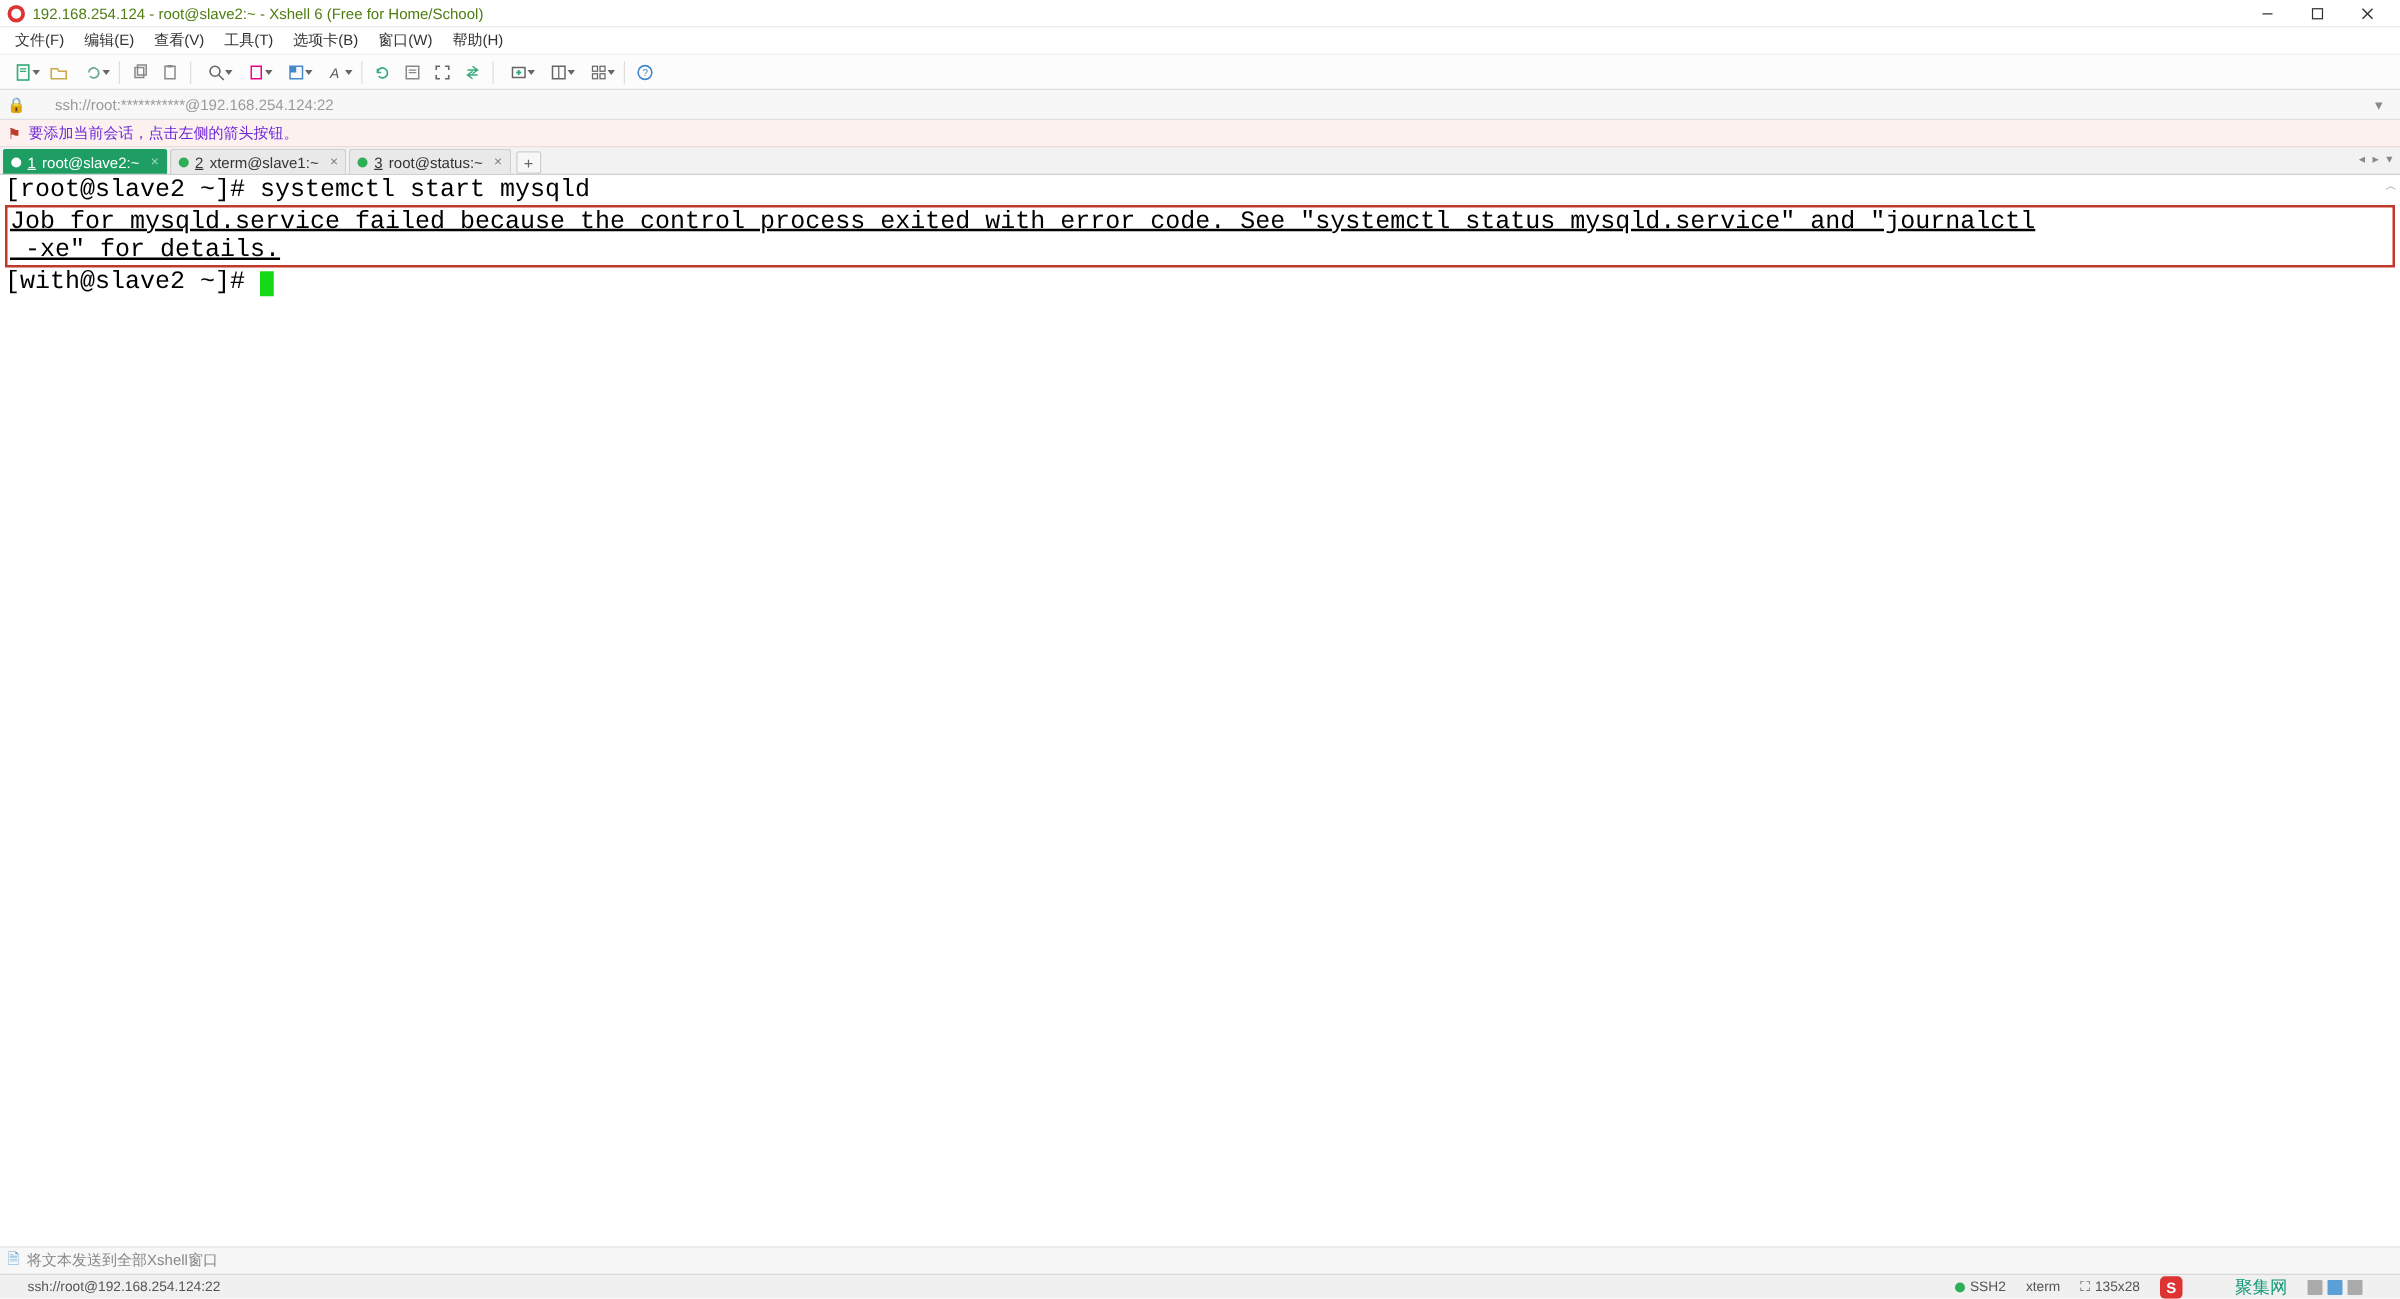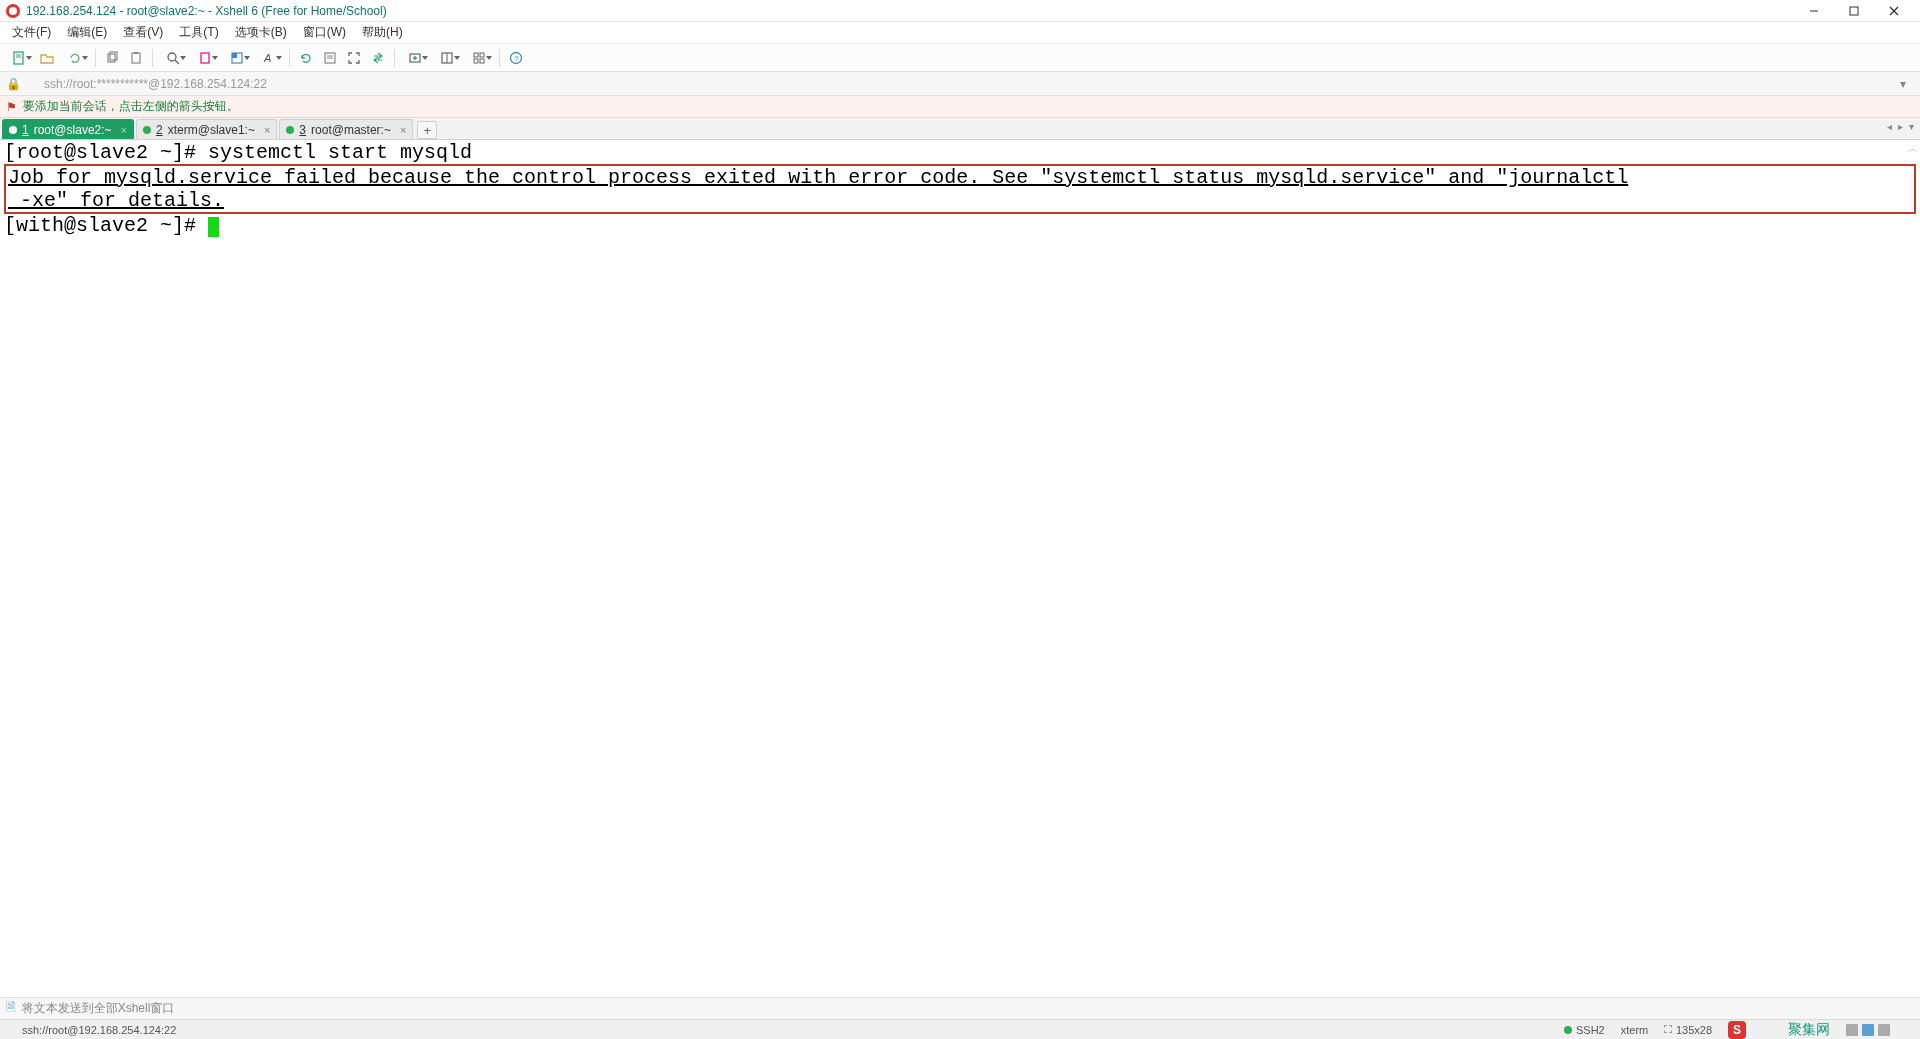--- a/index.html
+++ b/index.html
@@ -3,21 +3,21 @@
 <meta charset="utf-8">
 <style>
   * { margin: 0; padding: 0; box-sizing: border-box; }
   html, body { width: 100%; height: 100%; font-family: "Microsoft YaHei", "Segoe UI", Tahoma, sans-serif; font-size: 12px; background: #fff; color: #333; overflow: hidden; }
   .app { display: flex; flex-direction: column; width: 1920px; height: 1039px; }
 
   
   .titlebar { height: 22px; display: flex; align-items: center; padding: 0 6px; background: #fff; border-bottom: 1px solid #e6e6e6; }
   .titlebar .app-icon { width: 14px; height: 14px; border-radius: 50%; background: #d33; margin-right: 6px; position: relative; }
   .titlebar .app-icon::after { content:''; position:absolute; left:3px; top:3px; width:8px; height:8px; border-radius:50%; background:#fff; }
-  .titlebar .title-text { flex: 0 0 auto; font-size: 12px; color: #0f766e; }
+  .titlebar .title-text { flex: 0 0 auto; font-size: 12px; color: #4d7c0f; }
   .titlebar .spacer { flex: 1; }
   .win-btn { width: 40px; height: 22px; display: flex; align-items: center; justify-content: center; color:#555; }
   .win-btn svg { width:10px; height:10px; }
 
   
   .menubar { height: 22px; display: flex; align-items: center; padding: 0 4px; background: #fff; border-bottom: 1px solid #eee; }
   .menubar .menu-item { padding: 2px 8px; font-size: 12px; color: #333; cursor: default; text-align: center; }
 
   
   .toolbar { height: 28px; display: flex; align-items: center; padding: 0 4px; background: #fcfcfc; border-bottom: 1px solid #e0e0e0; gap:2px; }
@@ -28,21 +28,21 @@
 
   
   .addressbar { height: 24px; display: flex; align-items: center; padding: 0 6px; background: #f7f7f7; border-bottom: 1px solid #e0e0e0; }
   .addressbar .lock { color: #caa94a; margin-right: 6px; }
   .addressbar .addr-text { font-size: 12px; color: #999; flex:1;margin-left:17px; }
   .addressbar .addr-dd { width:14px; color:#888; }
 
   
   .hintbar { height: 22px; display: flex; align-items: center; padding: 0 6px; background: #fdf1ef; border-bottom: 1px solid #e8d8d5; }
   .hintbar .flag { color: #c0392b; margin-right: 6px; }
-  .hintbar .hint-text { font-size: 12px; color: #15803d; }
+  .hintbar .hint-text { font-size: 12px; color: #6d28d9; }
 
   
   .tabbar { height: 22px; display: flex; align-items: flex-end; background: #f2f2f2; border-bottom: 1px solid #cfcfcf; padding-left: 2px; position:relative; }
   .tab { height: 20px; min-width: 110px; display: flex; align-items: center; padding: 0 6px; background: #e9e9e9; border: 1px solid #cfcfcf; border-bottom: none; margin-right: 2px; font-size: 12px; color: #333; border-top-left-radius: 3px; border-top-right-radius: 3px; gap:5px; }
   .tab.active { background: #1e9e63; color: #fff; border-color: #1e9e63; }
   .tab .dot { width: 8px; height: 8px; border-radius: 50%; background: #2fae58; flex: 0 0 auto; }
   .tab.active .dot { background: #fff; }
   .tab .num { text-decoration: underline; }
   .tab .close { margin-left: 4px; font-size: 11px; color: inherit; opacity:.6; }
   .tab-add { width: 20px; height: 18px; display:flex; align-items:center; justify-content:center; border:1px solid #cfcfcf; background:#f7f7f7; font-size:13px; color:#666; border-radius:2px; margin-left:2px; }
@@ -239,21 +239,21 @@
     </div>
     <div class="tab">
       <span class="dot"></span>
       <span class="num">2</span>
       <span>xterm@slave1:~</span>
       <span class="close">×</span>
     </div>
     <div class="tab">
       <span class="dot"></span>
       <span class="num">3</span>
-      <span>root@master:~</span>
+      <span>root@status:~</span>
       <span class="close">×</span>
     </div>
     <div class="tab-add">+</div>
     <div class="tab-nav">
       <span>◂</span>
       <span>▸</span>
       <span>▾</span>
     </div>
   </div>
 

